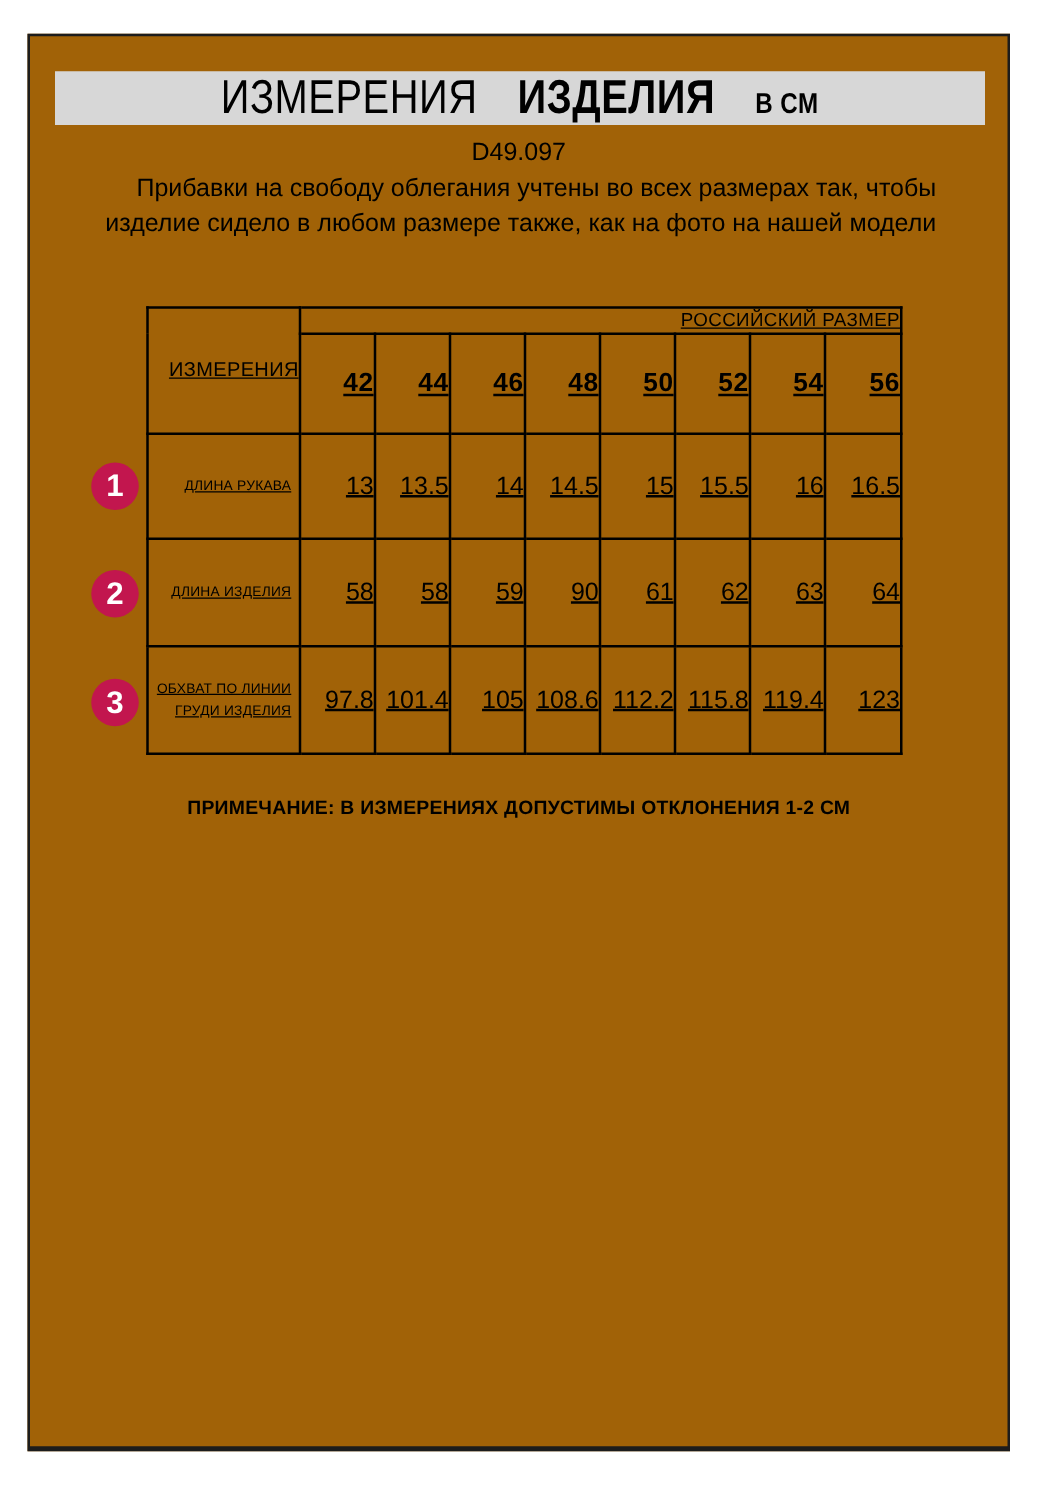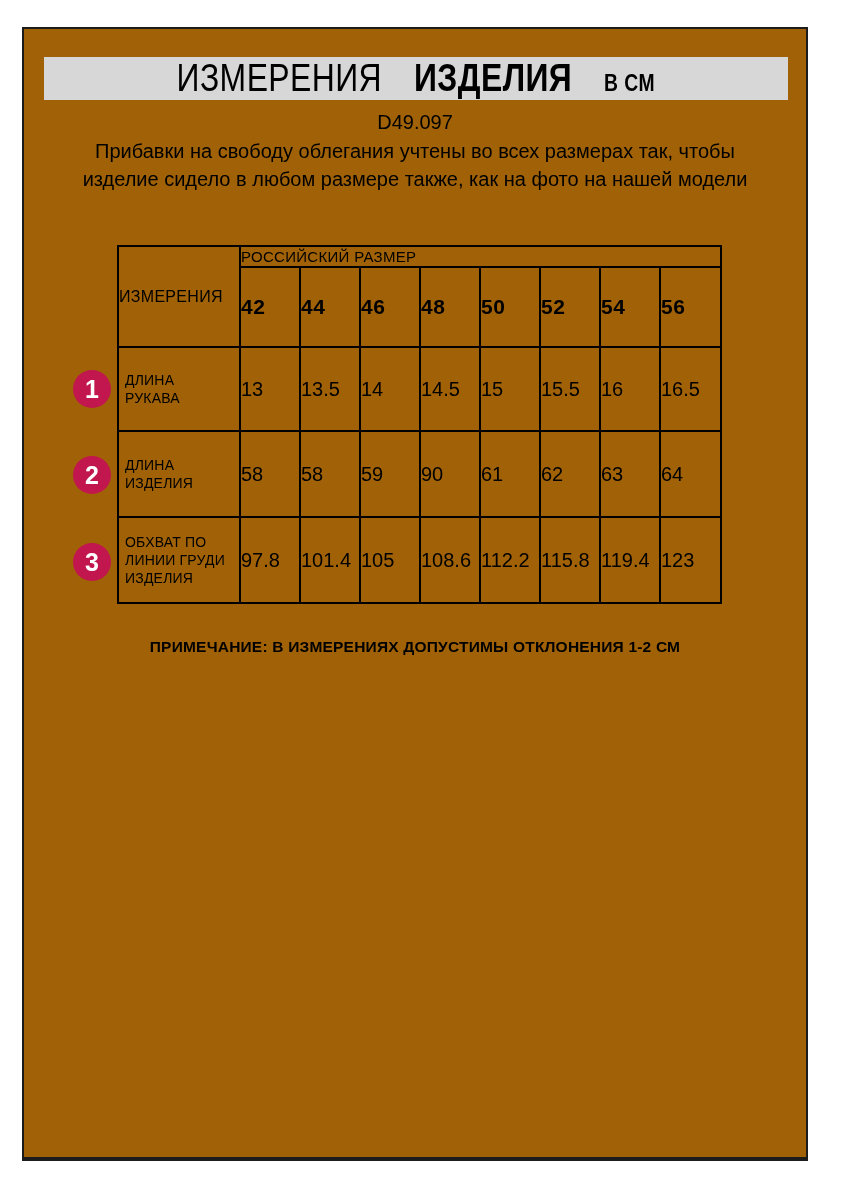--- a/index.html
+++ b/index.html
@@ -38,60 +38,61 @@
   .title-units        { font-size: 23px; font-weight: 600; letter-spacing: 0.5px; }
   .model-code {
     margin-top: 11px;
     text-align: center;
     font-size: 20px;
     font-weight: 400;
   }
   .description {
     margin: 3px auto 0;
     width: 668px;
-    text-align: center;
+    text-align: right;
     font-size: 20px;
     line-height: 28px;
     font-weight: 400;
   }
   .table-wrap {
     position: relative;
     margin-top: 52px;
     margin-left: 93px;
     width: 606px;
   }
   table.size-table {
     border-collapse: collapse;
     table-layout: fixed;
     width: 604px;
   }
   table.size-table td {
     border: 2px solid #000;
-    text-align: left;
+    text-align: right;
     vertical-align: middle;
     overflow: hidden;
+    text-decoration: underline;
   }
   td.corner {
     font-size: 16px;
     letter-spacing: 0.3px;
   }
   tr.group-row td.group-header {
     height: 20px;
     font-size: 15px;
     letter-spacing: 0.3px;
     padding: 1px 0;
   }
   tr.sizes-row td {
     height: 80px;
     font-size: 21px;
     font-weight: 700;
     letter-spacing: 0.5px;
   }
   tr.data-row td.row-label {
-    font-size: 14px;
+    font-size: 11px;
     line-height: 18px;
     padding: 2px 6px;
     letter-spacing: 0.2px;
     margin-left: 48px;
   }
   tr.data-row td.val { font-size: 20px; }
   tr.data-row-1 td { height: 84px; }
   tr.data-row-2 td { height: 86px; }
   tr.data-row-3 td { height: 86px; }
   .badge {

